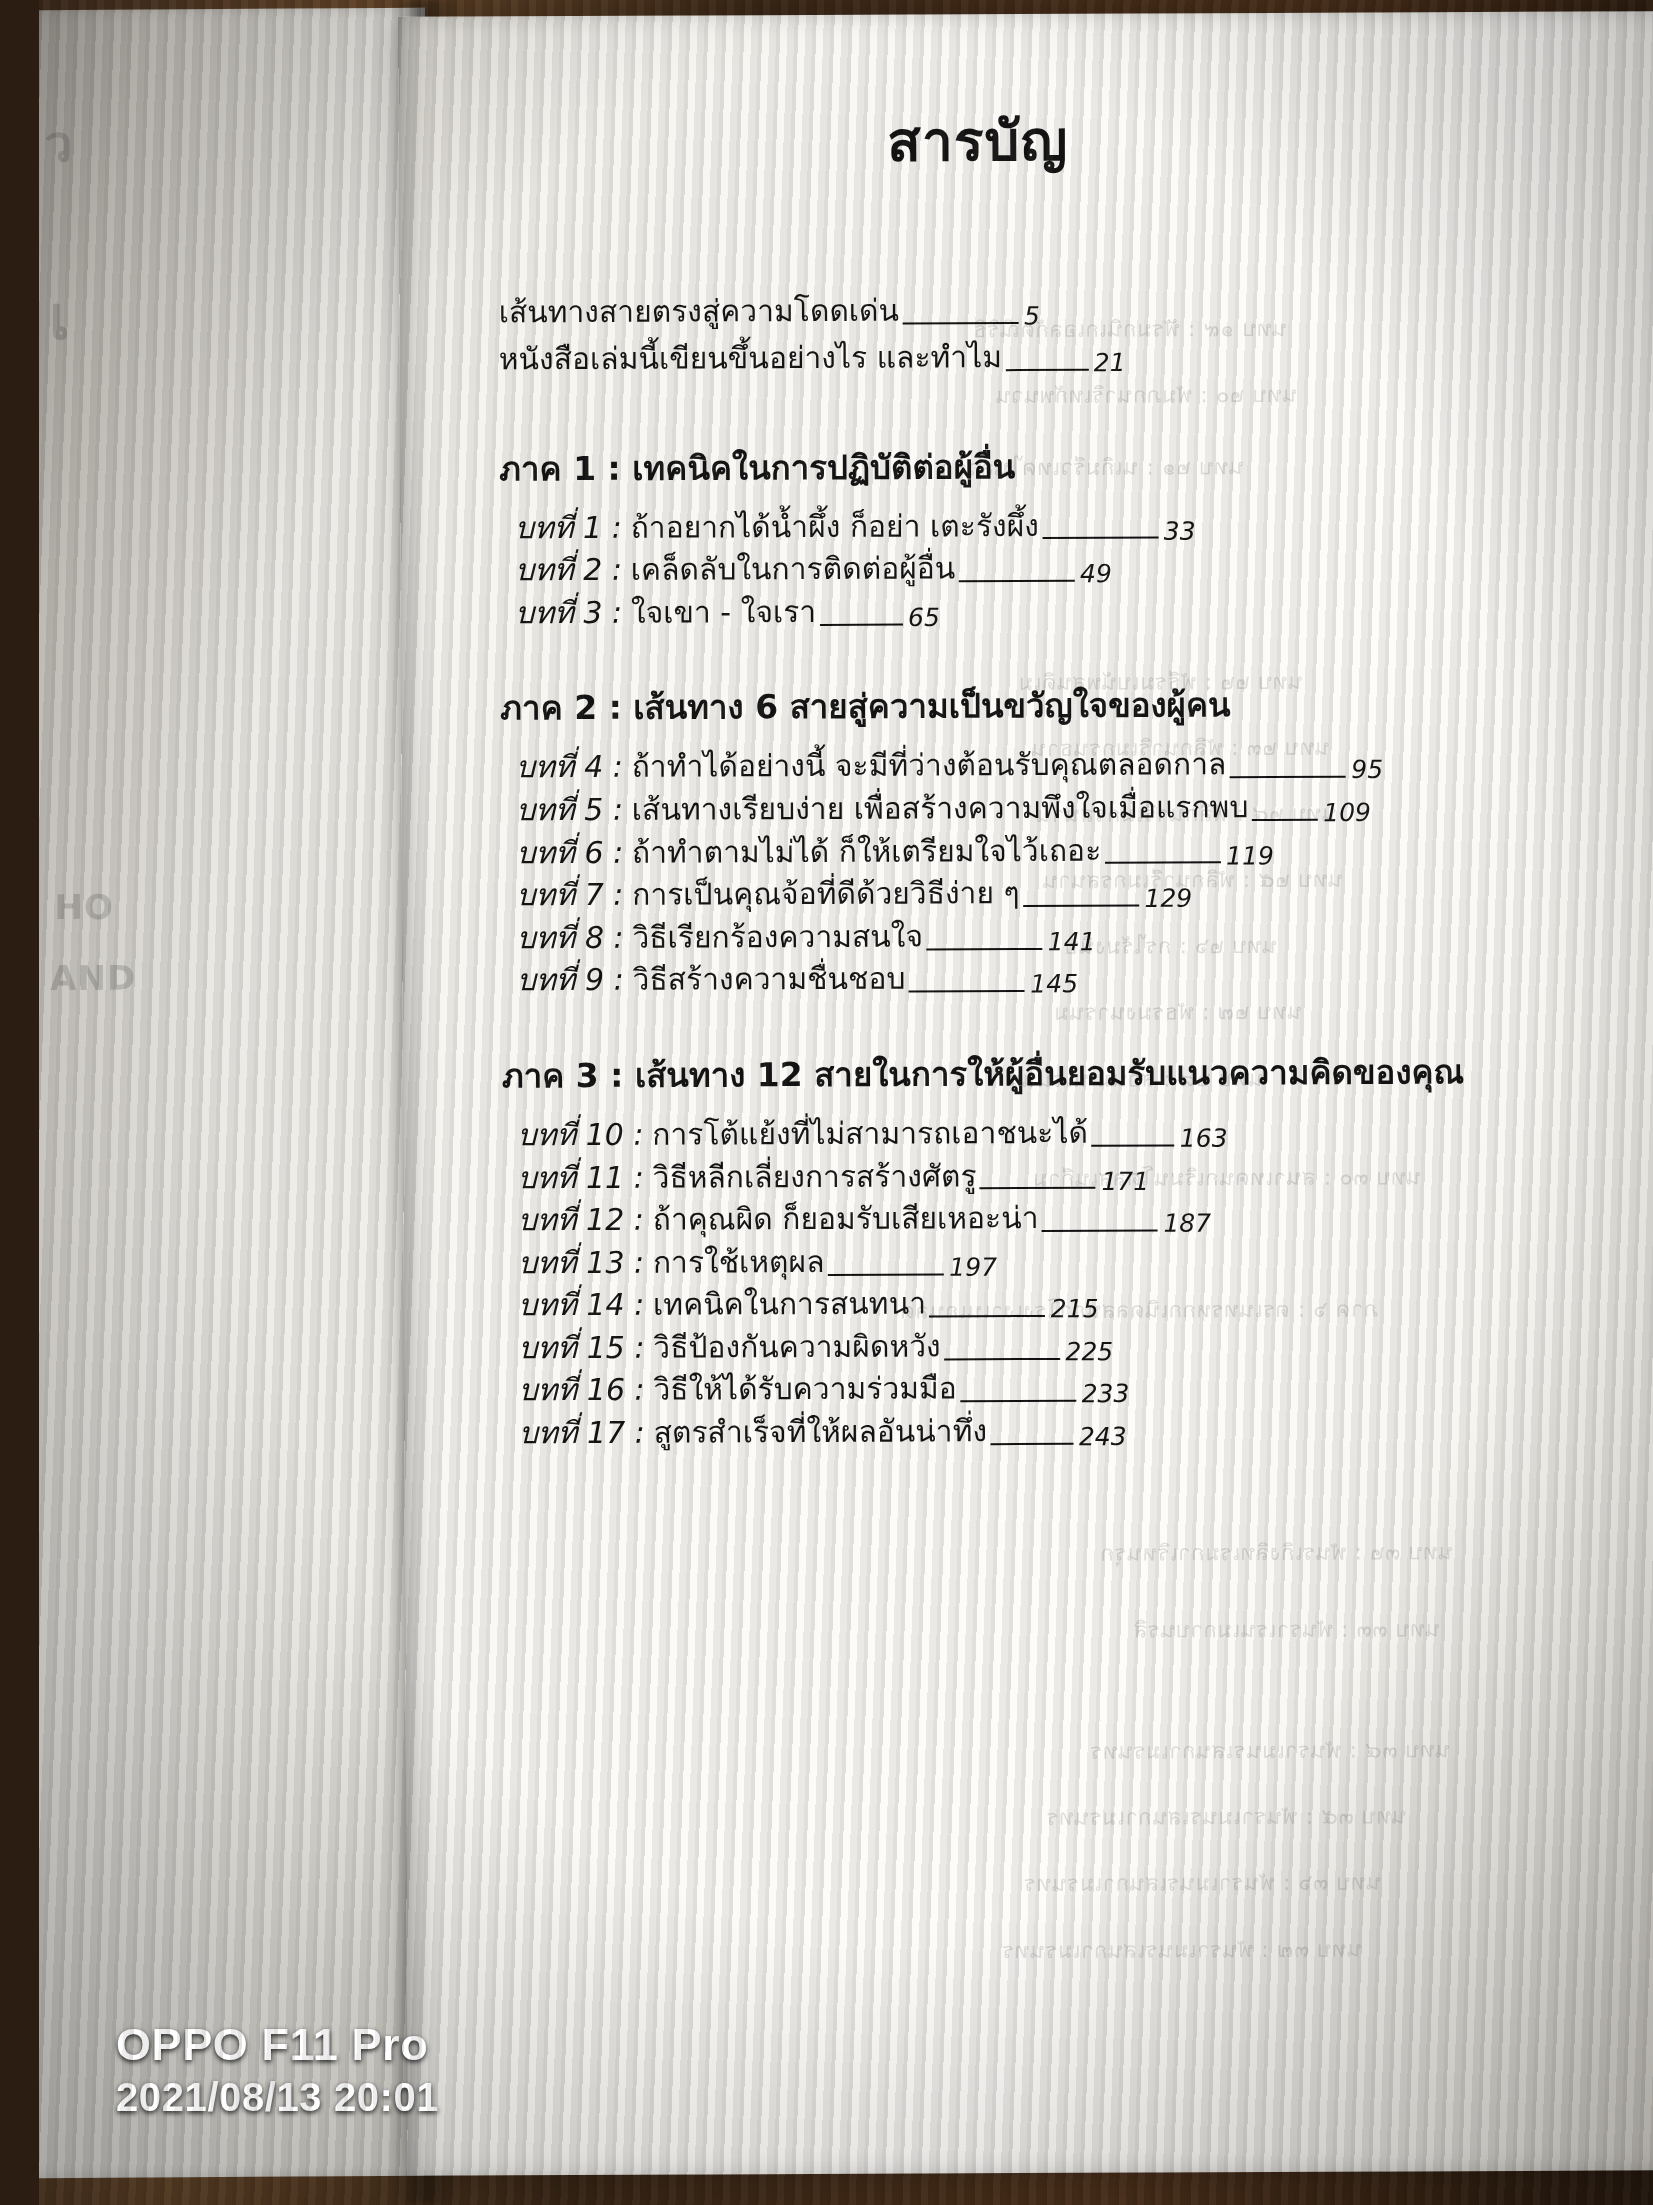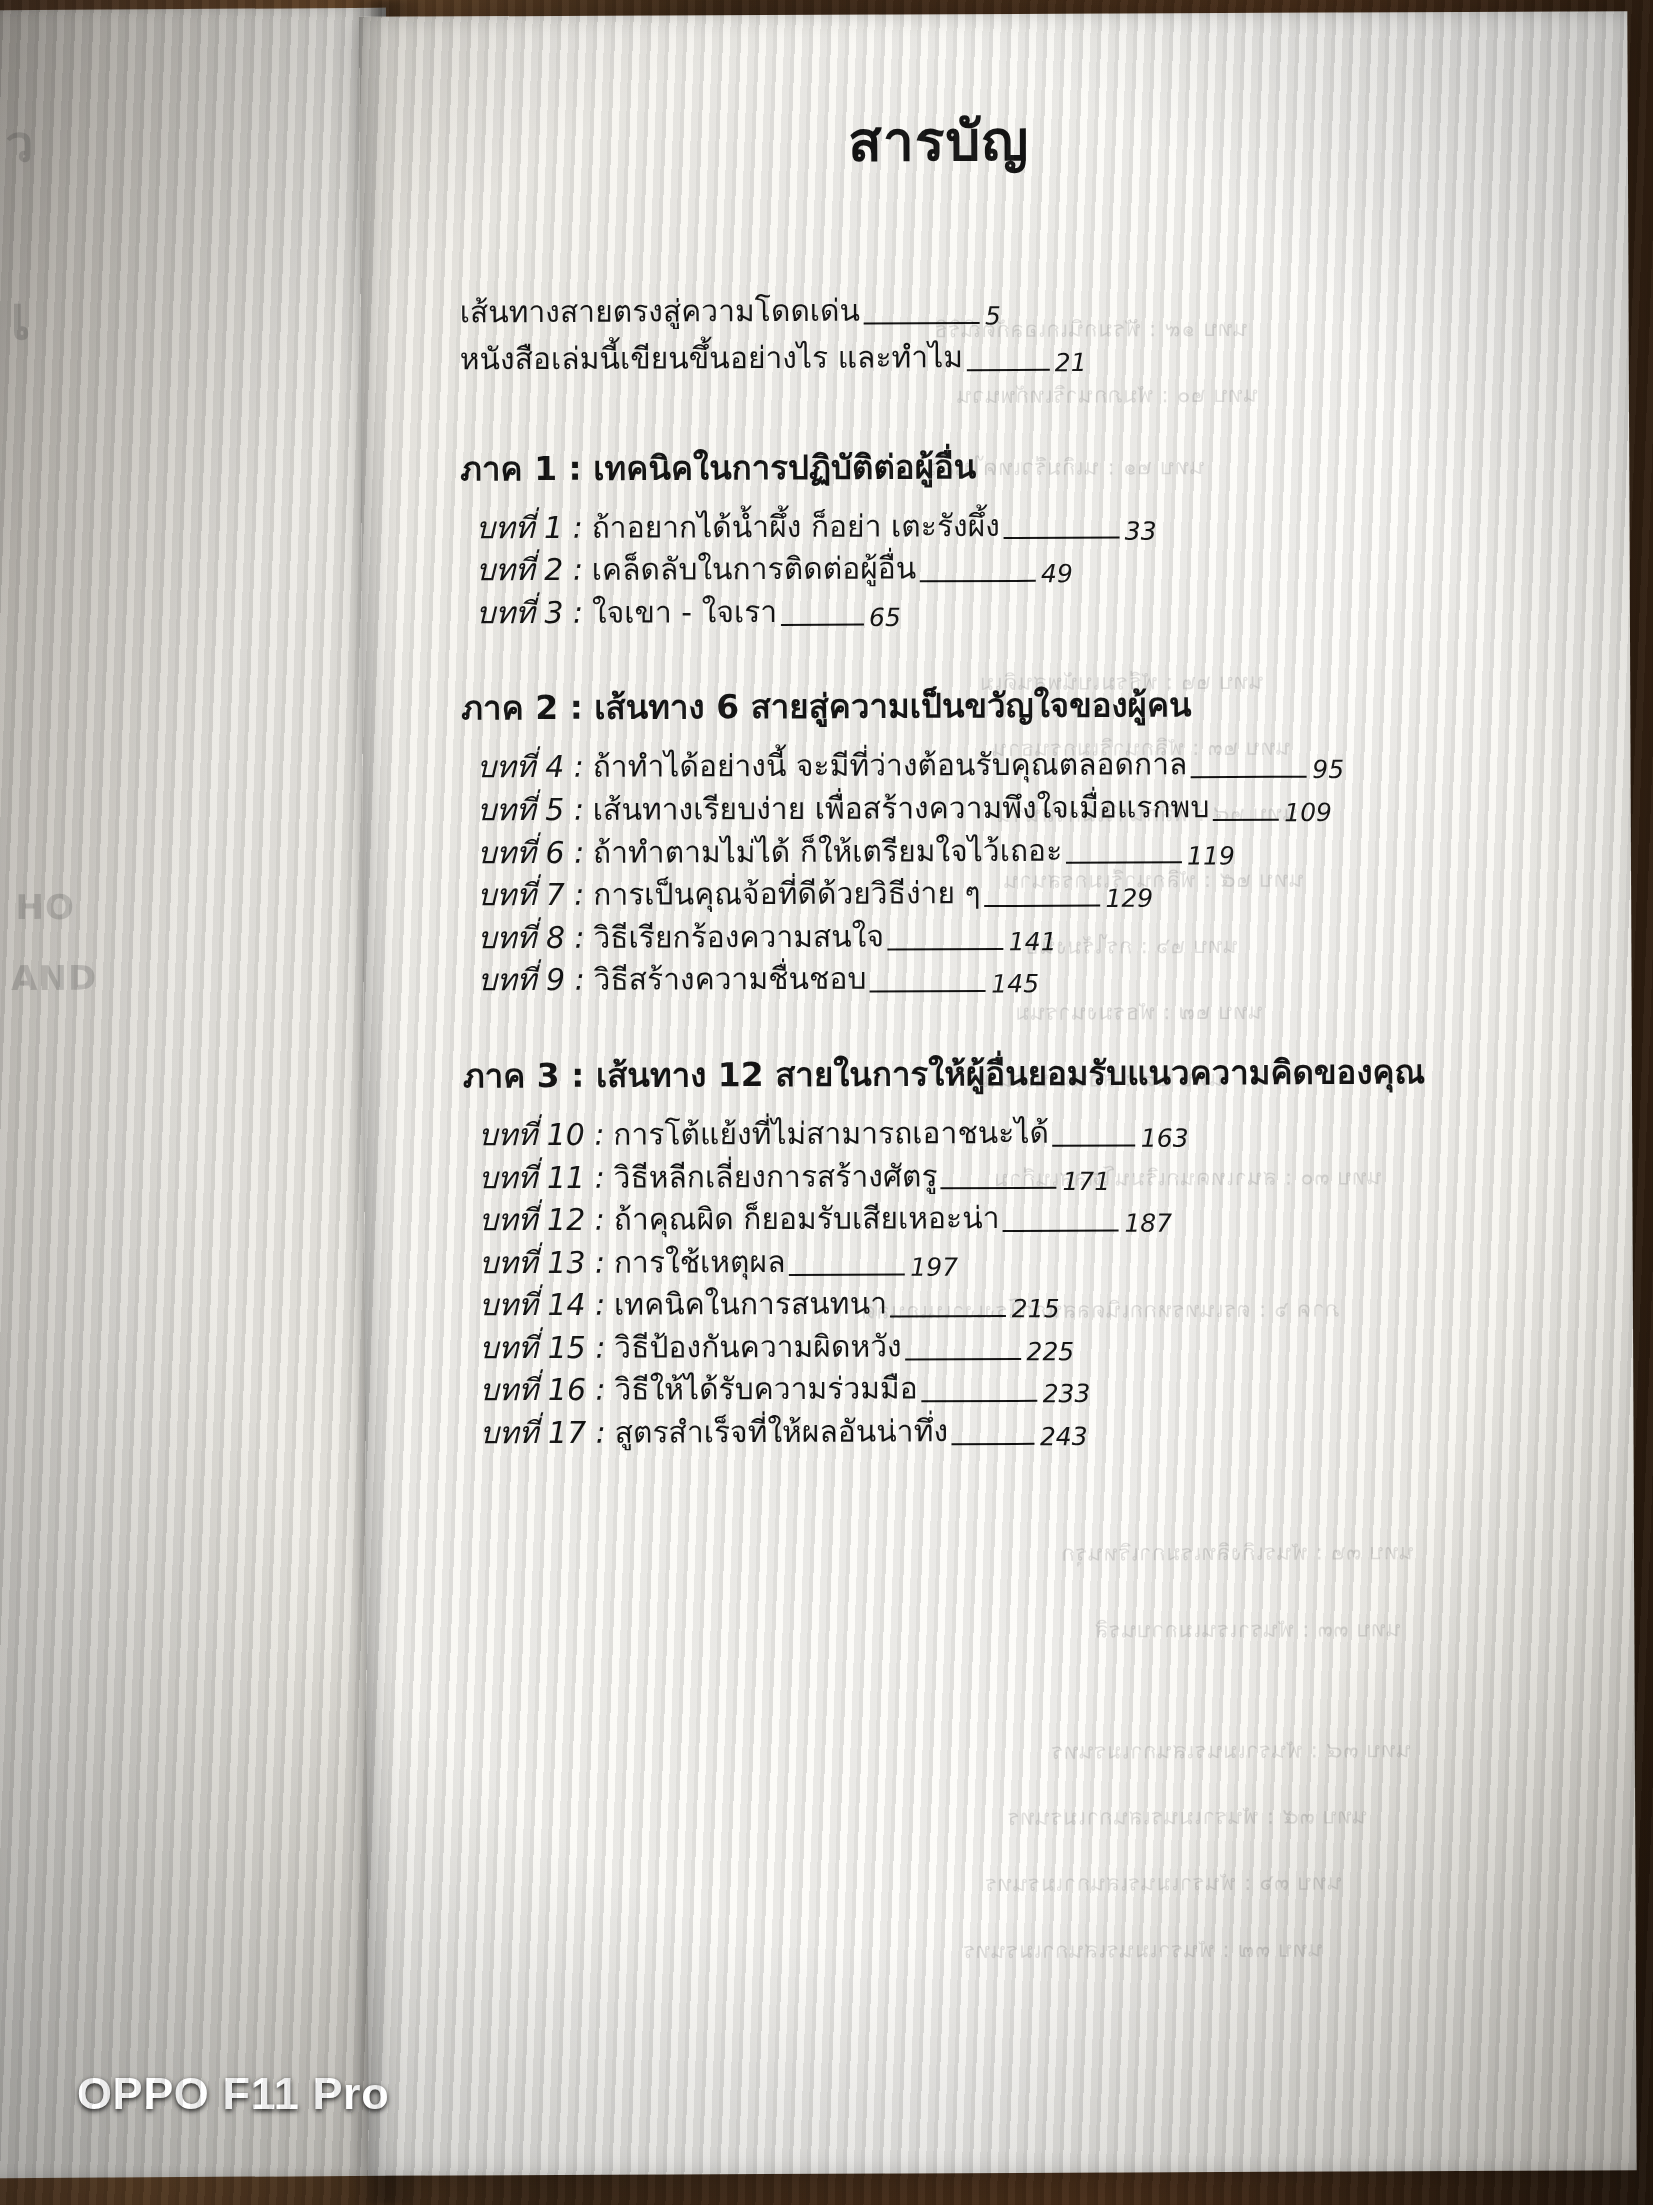--- a/index.html
+++ b/index.html
@@ -14,20 +14,21 @@
     font-family: "DejaVu Sans", sans-serif;
     position: relative;
   }
 
   
   #photo {
     position: absolute;
     inset: 0;
     background:
       linear-gradient(95deg, #4a3322 0%, #6b4a2c 18%, #3e2a18 40%, #51341d 70%, #2e1e11 100%);
+    margin-left: 39px;
   }
   #photo::after {
     content: "";
     position: absolute;
     inset: 0;
     background: repeating-linear-gradient(92deg,
         rgba(0,0,0,0.16) 0px, rgba(0,0,0,0.16) 3.9px,
         rgba(255,255,255,0.035) 3.9px, rgba(255,255,255,0.035) 11px,
         rgba(0,0,0,0.10) 11px, rgba(0,0,0,0.10) 18px);
     opacity: 0.7;
@@ -337,16 +338,17 @@
         </div>
       </div>
 
     </div>
   </div>
 
   <div class="vignette"></div>
 
   <div class="watermark">
     <div class="wm-model">OPPO F11 Pro</div>
+    <div class="wm-date">2021/08/13 20:01</div>
   </div>
 
 </div>
 
 
 </body></html>

